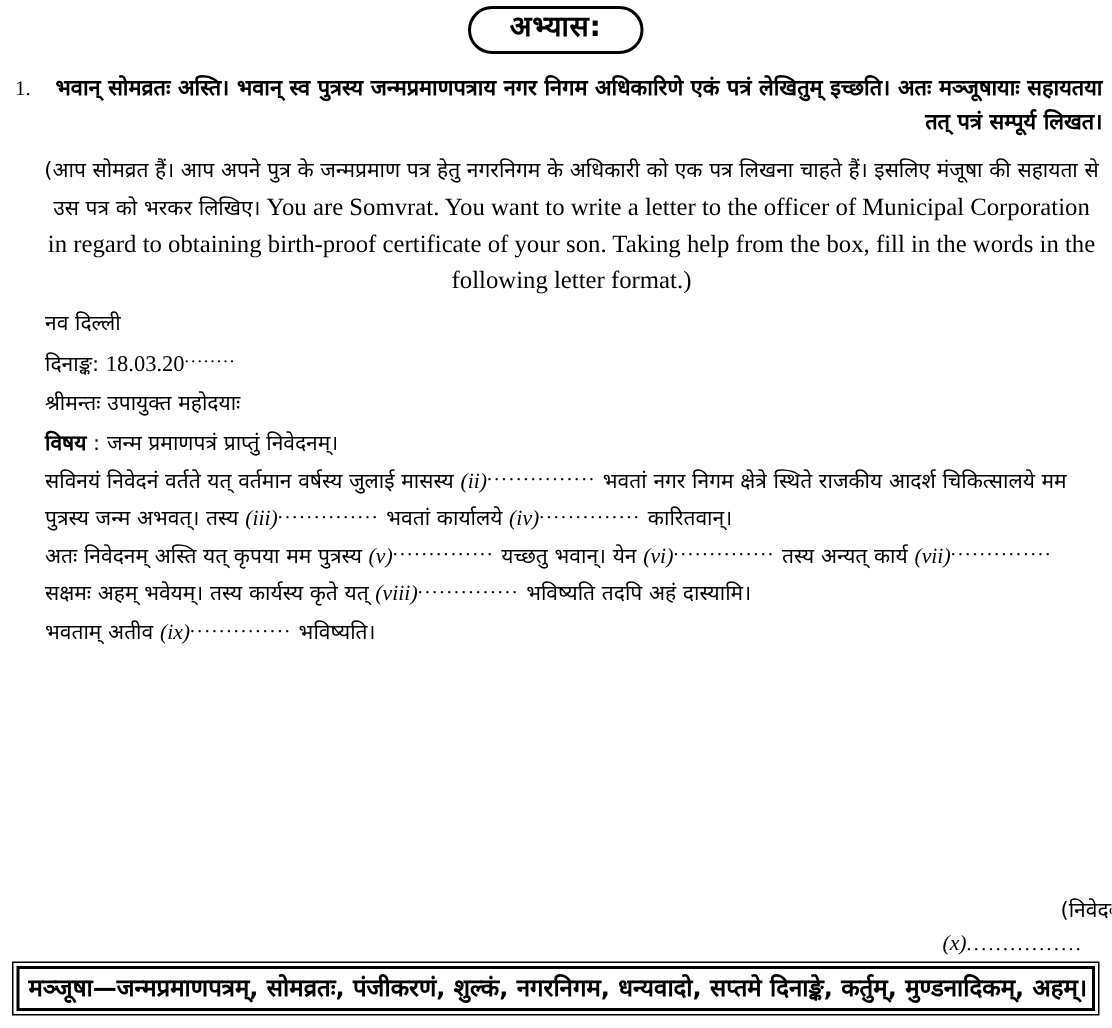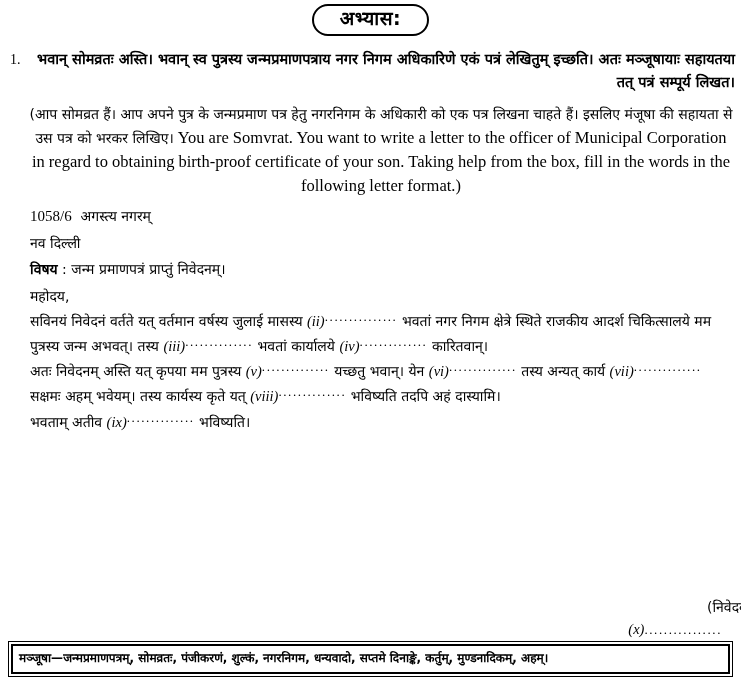--- a/index.html
+++ b/index.html
@@ -165,21 +165,21 @@
     width: 725px;
     box-sizing: border-box;
     border: 1px solid #000;
     padding: 2px;
   }
   .manjusha-inner {
     border: 2px solid #000;
     padding: 3px 6px 4px 6px;
     font-family: "DejaVu Sans", "Liberation Sans", sans-serif;
     font-weight: bold;
-    font-size: 12px;
+    font-size: 16px;
     line-height: 19px;
     white-space: nowrap;
     overflow: hidden;
   }
 </style>
 </head>
 <body>
 
 <div class="page">
 
@@ -193,32 +193,32 @@
       <div class="qtext">भवान् सोमव्रतः अस्ति। भवान् स्व पुत्रस्य जन्मप्रमाणपत्राय नगर निगम अधिकारिणे एकं पत्रं लेखितुम् इच्छति। अतः मञ्जूषायाः सहायतया तत् पत्रं सम्पूर्य लिखत।</div>
     </div>
   </div>
 
   <div class="transblock">
     <p><span class="hindi-inline">(आप सोमव्रत हैं। आप अपने पुत्र के जन्मप्रमाण पत्र हेतु नगरनिगम के अधिकारी को एक पत्र लिखना चाहते हैं। इसलिए मंजूषा की सहायता से उस पत्र को भरकर लिखिए।</span> <span class="eng-inline">You are Somvrat. You want to write a letter to the officer of Municipal Corporation in regard to obtaining birth-proof certificate of your son. Taking help from the box, fill in the words in the following letter format.)</span></p>
   </div>
 
   <div class="letter">
 
-    <p class="lline"><span class="num">1058/6</span>&nbsp; <span>अगस्त्य नगरम्</span></p>
 
     <p class="lline">नव दिल्ली</p>
 
-
-
+    <p class="lline"><span>दिनाङ्क:</span> <span class="num">18.03.20</span><span class="datedots">........</span></p>
+
+
+    <p class="lline">श्रीमन्तः उपायुक्त महोदयाः</p>
 
 
 
     <p class="lline"><span class="bold">विषय</span> <span>:</span> <span>जन्म प्रमाणपत्रं प्राप्तुं निवेदनम्।</span></p>
 
-    <p class="lline">महोदय,</p>
 
     <p class="lline tight"><span>सविनयं निवेदनं वर्तते यत् वर्तमान वर्षस्य जुलाई मासस्य</span> <span class="blanknum">(ii)</span><span class="dots">...............</span> <span>भवतां नगर निगम क्षेत्रे स्थिते राजकीय आदर्श चिकित्सालये मम पुत्रस्य जन्म अभवत्। तस्य</span> <span class="blanknum">(iii)</span><span class="dots">..............</span> <span>भवतां कार्यालये</span> <span class="blanknum">(iv)</span><span class="dots">..............</span> <span>कारितवान्।</span></p>
 
     <p class="lline tight"><span>अतः निवेदनम् अस्ति यत् कृपया मम पुत्रस्य</span> <span class="blanknum">(v)</span><span class="dots">..............</span> <span>यच्छतु भवान्। येन</span> <span class="blanknum">(vi)</span><span class="dots">..............</span> <span>तस्य अन्यत् कार्य</span> <span class="blanknum">(vii)</span><span class="dots">..............</span> <span>सक्षमः अहम् भवेयम्। तस्य कार्यस्य कृते यत्</span> <span class="blanknum">(viii)</span><span class="dots">..............</span> <span>भविष्यति तदपि अहं दास्यामि।</span></p>
 
     <p class="lline"><span>भवताम् अतीव</span> <span class="blanknum">(ix)</span><span class="dots">..............</span> <span>भविष्यति।</span></p>
 
   </div>
 
   <div class="sig sig-nivedak">(निवेदक:)</div>

